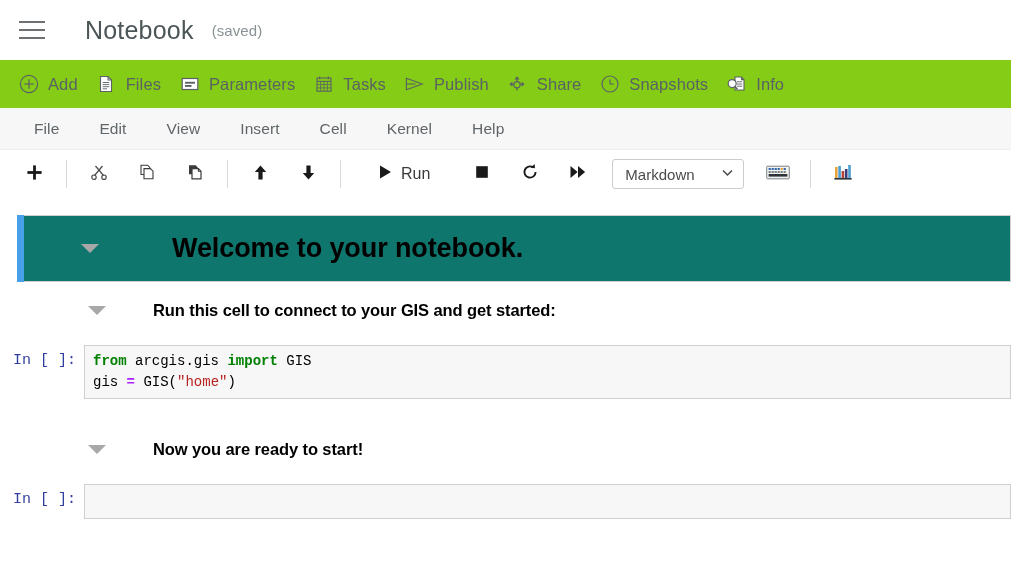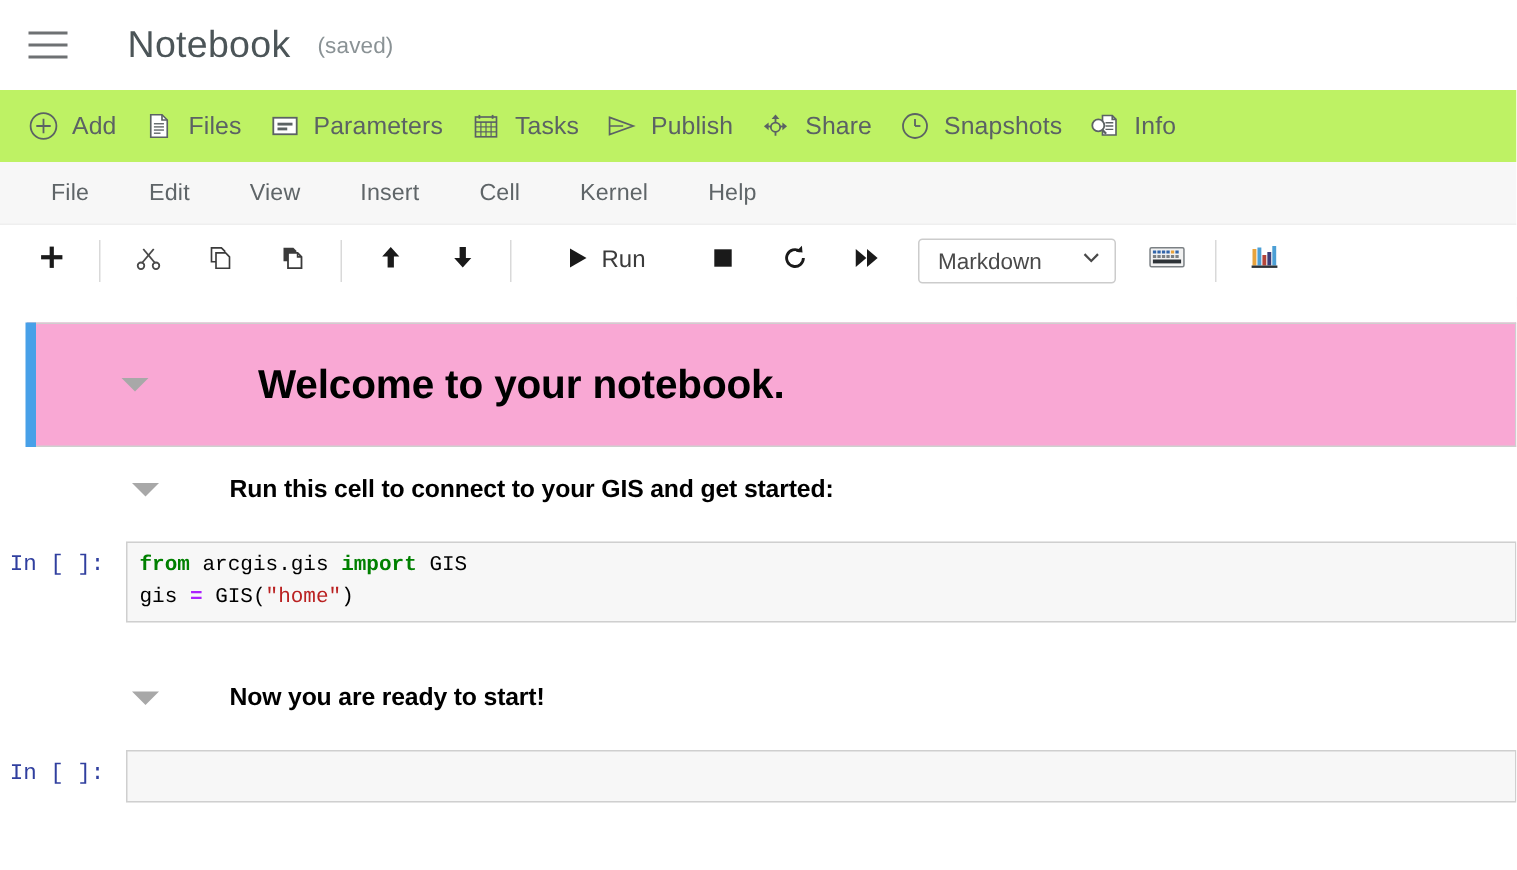--- a/index.html
+++ b/index.html
@@ -49,21 +49,21 @@
   .nb-saved {
     font-size: 15px;
     color: #8a9295;
     margin-left: 18px;
     letter-spacing: 0.1px;
   }
 
   
   .apptoolbar {
     height: 48px;
-    background: #bef264;
+    background: #84cc16;
     display: flex;
     align-items: flex-end;
     padding-left: 9px;
     box-sizing: border-box;
   }
   .app-item {
     display: flex;
     align-items: center;
     height: 48px;
     padding: 0 9px;
@@ -184,22 +184,22 @@
   }
   .cell {
     display: flex;
     position: relative;
     box-sizing: border-box;
   }
   .cell-selected {
     margin: 7px 0 0 18px;
     border: 1px solid #cfcfcf;
     border-left: none;
-    background: #f9a8d4;
-    height: 83px;
+    background: #0f766e;
+    height: 67px;
     align-items: center;
   }
   .cell-selected .selbar {
     position: absolute;
     left: -1px;
     top: -1px;
     bottom: -1px;
     width: 7px;
     background: #48a0e8;
   }
@@ -235,21 +235,21 @@
 
   
   .code-cell {
     display: flex;
     align-items: flex-start;
     margin-top: 7px;
     padding-left: 0;
   }
   .prompt {
     width: 84px;
-    text-align: center;
+    text-align: right;
     padding-right: 8px;
     padding-top: 7px;
     font-family: "Liberation Mono", monospace;
     font-size: 15px;
     color: #303f9f;
     flex: none;
     box-sizing: border-box;
     margin-left: 0;
   }
   .inputarea {

